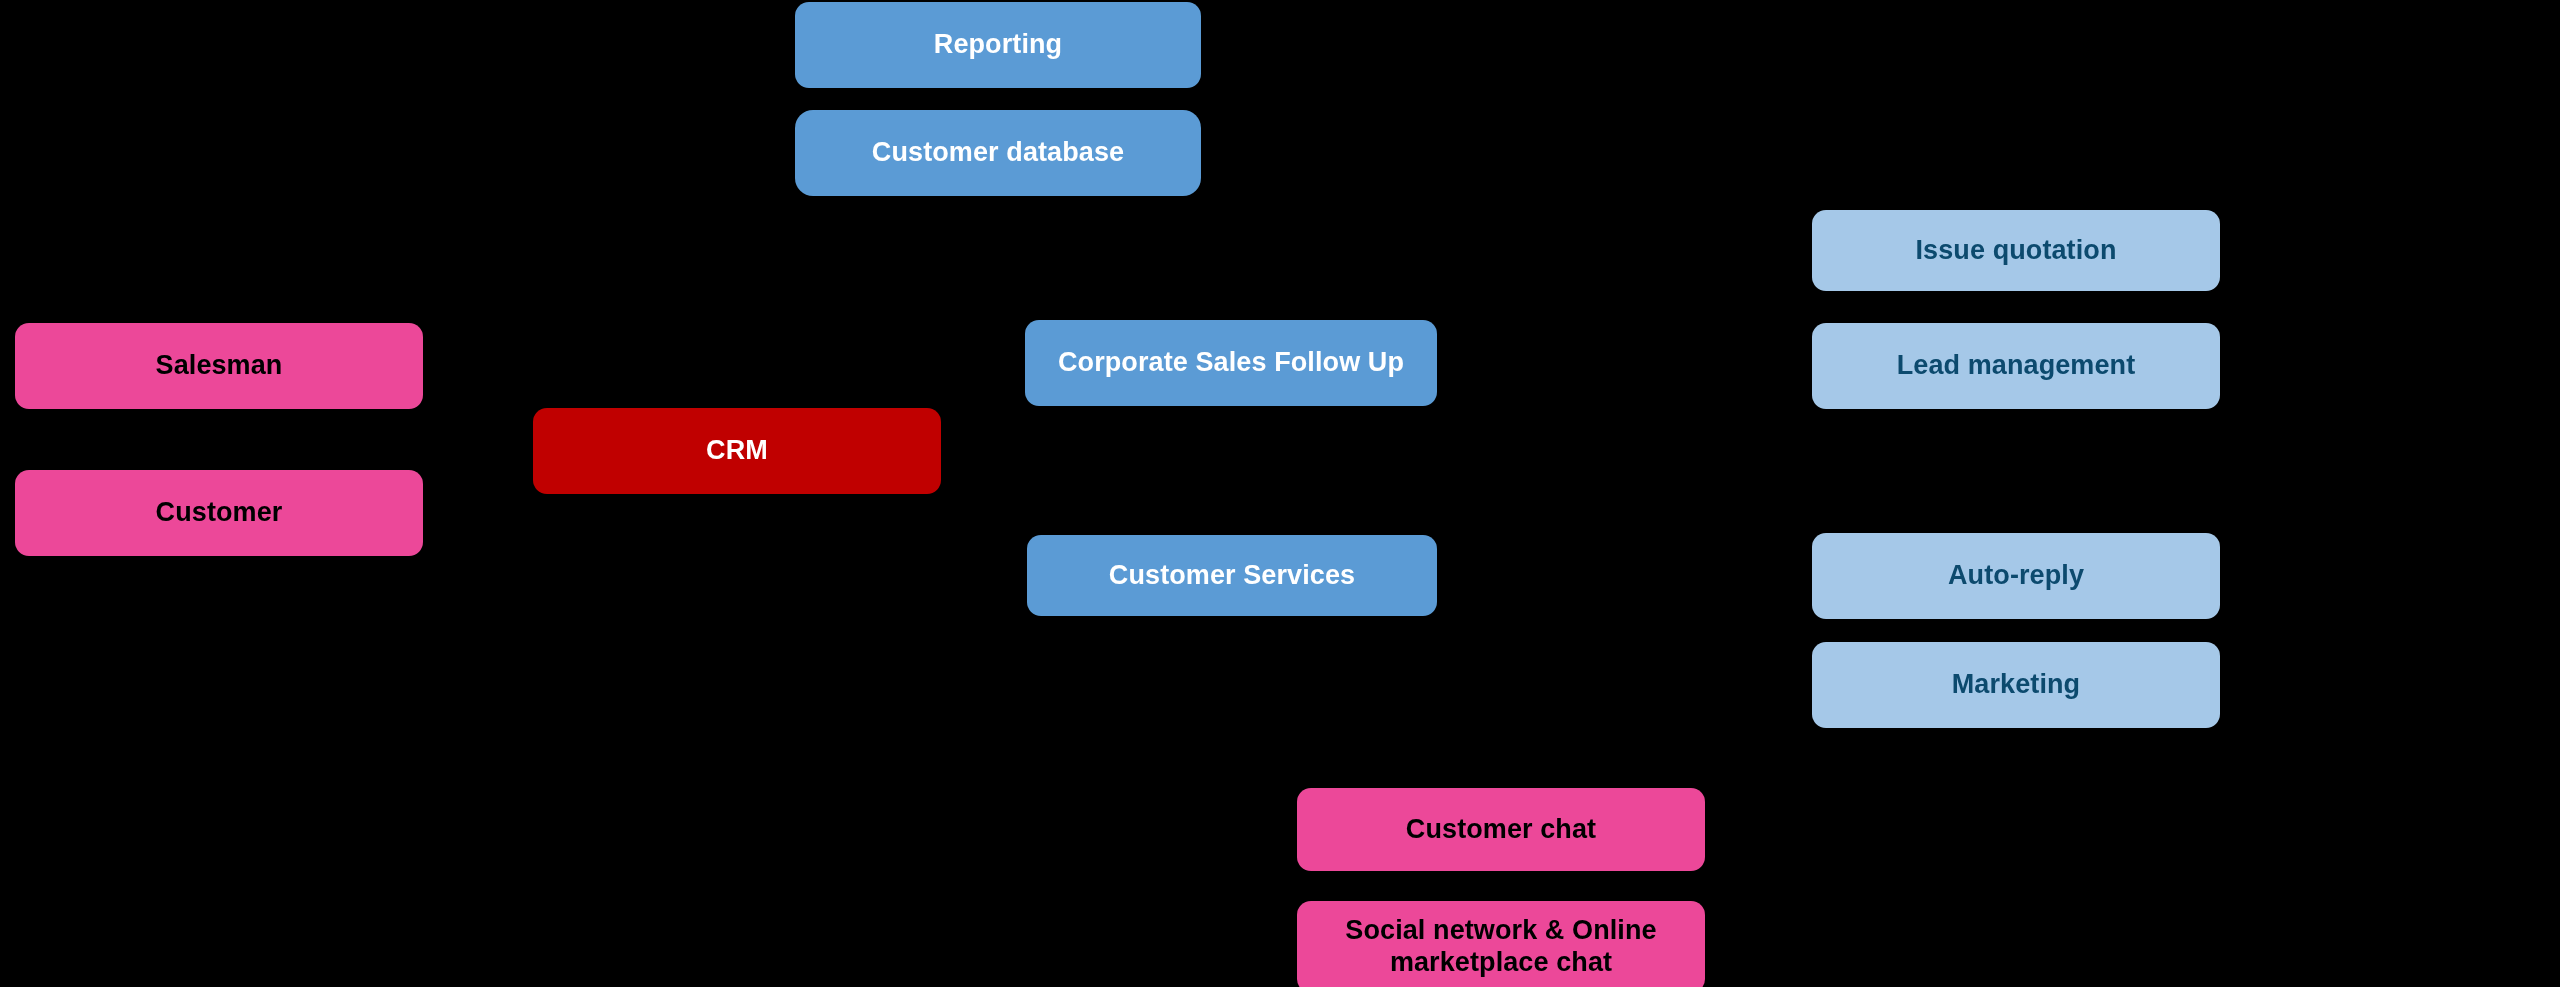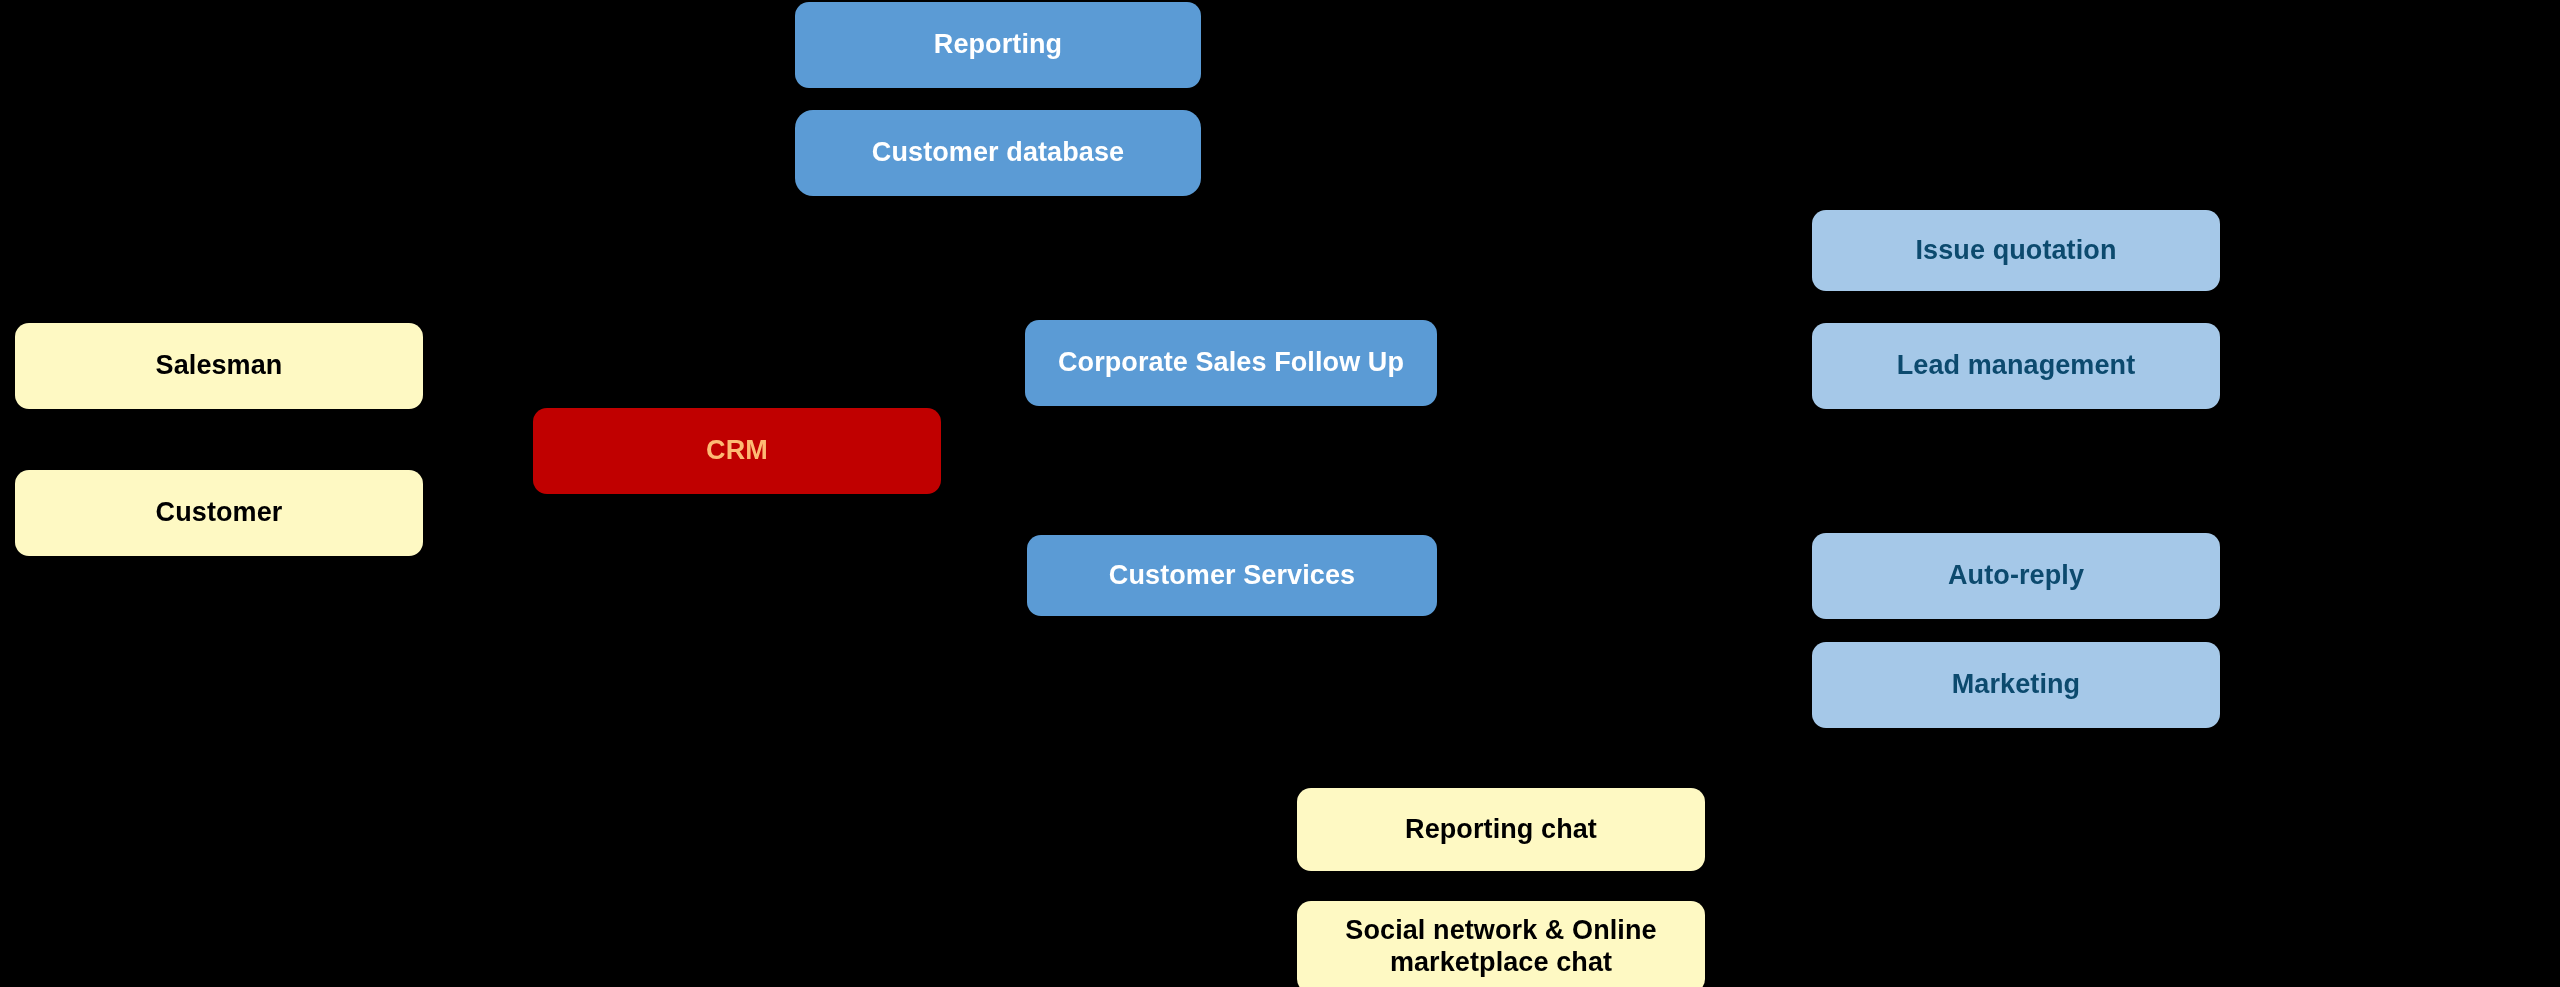--- a/index.html
+++ b/index.html
@@ -34,22 +34,22 @@
     -webkit-font-smoothing: antialiased;
   }
   .node .label {
     display: block;
     width: 100%;
     white-space: pre-line;
   }
   
   .c-blue      { background: #5B9BD5; color: #FFFFFF; }
   .c-lightblue { background: #A5C8E8; color: #0c4a6e; }
-  .c-gold      { background: #fef9c3; color: #000000; }
-  .c-red       { background: #C00000; color: #fdba74; }
+  .c-gold      { background: #ec4899; color: #000000; }
+  .c-red       { background: #C00000; color: #ffffff; }
 </style>
 </head>
 <body>
 
 <div id="canvas" style="background: rgb(0, 0, 0);">
     <div class="node c-blue" style="left: 795px; top: 2px; width: 406px; height: 86px;">
       <span class="label">Reporting</span>
     </div>
     <div class="node c-blue" style="left: 795px; top: 110px; width: 406px; height: 86px; border-radius: 18px;">
       <span class="label">Customer database</span>
@@ -75,19 +75,19 @@
     <div class="node c-blue" style="left: 1027px; top: 535px; width: 410px; height: 81px; justify-content: center;">
       <span class="label">Customer Services</span>
     </div>
     <div class="node c-lightblue" style="left: 1812px; top: 533px; width: 408px; height: 86px;">
       <span class="label">Auto-reply</span>
     </div>
     <div class="node c-lightblue" style="left: 1812px; top: 642px; width: 408px; height: 86px;">
       <span class="label">Marketing</span>
     </div>
     <div class="node c-gold" style="left: 1297px; top: 788px; width: 408px; height: 83px;">
-      <span class="label">Reporting chat</span>
+      <span class="label">Customer chat</span>
     </div>
     <div class="node c-gold" style="left: 1297px; top: 901px; width: 408px; height: 92px;">
       <span class="label">Social network &amp; Online
 marketplace chat</span>
     </div>
   </div>
 
 </body></html>

